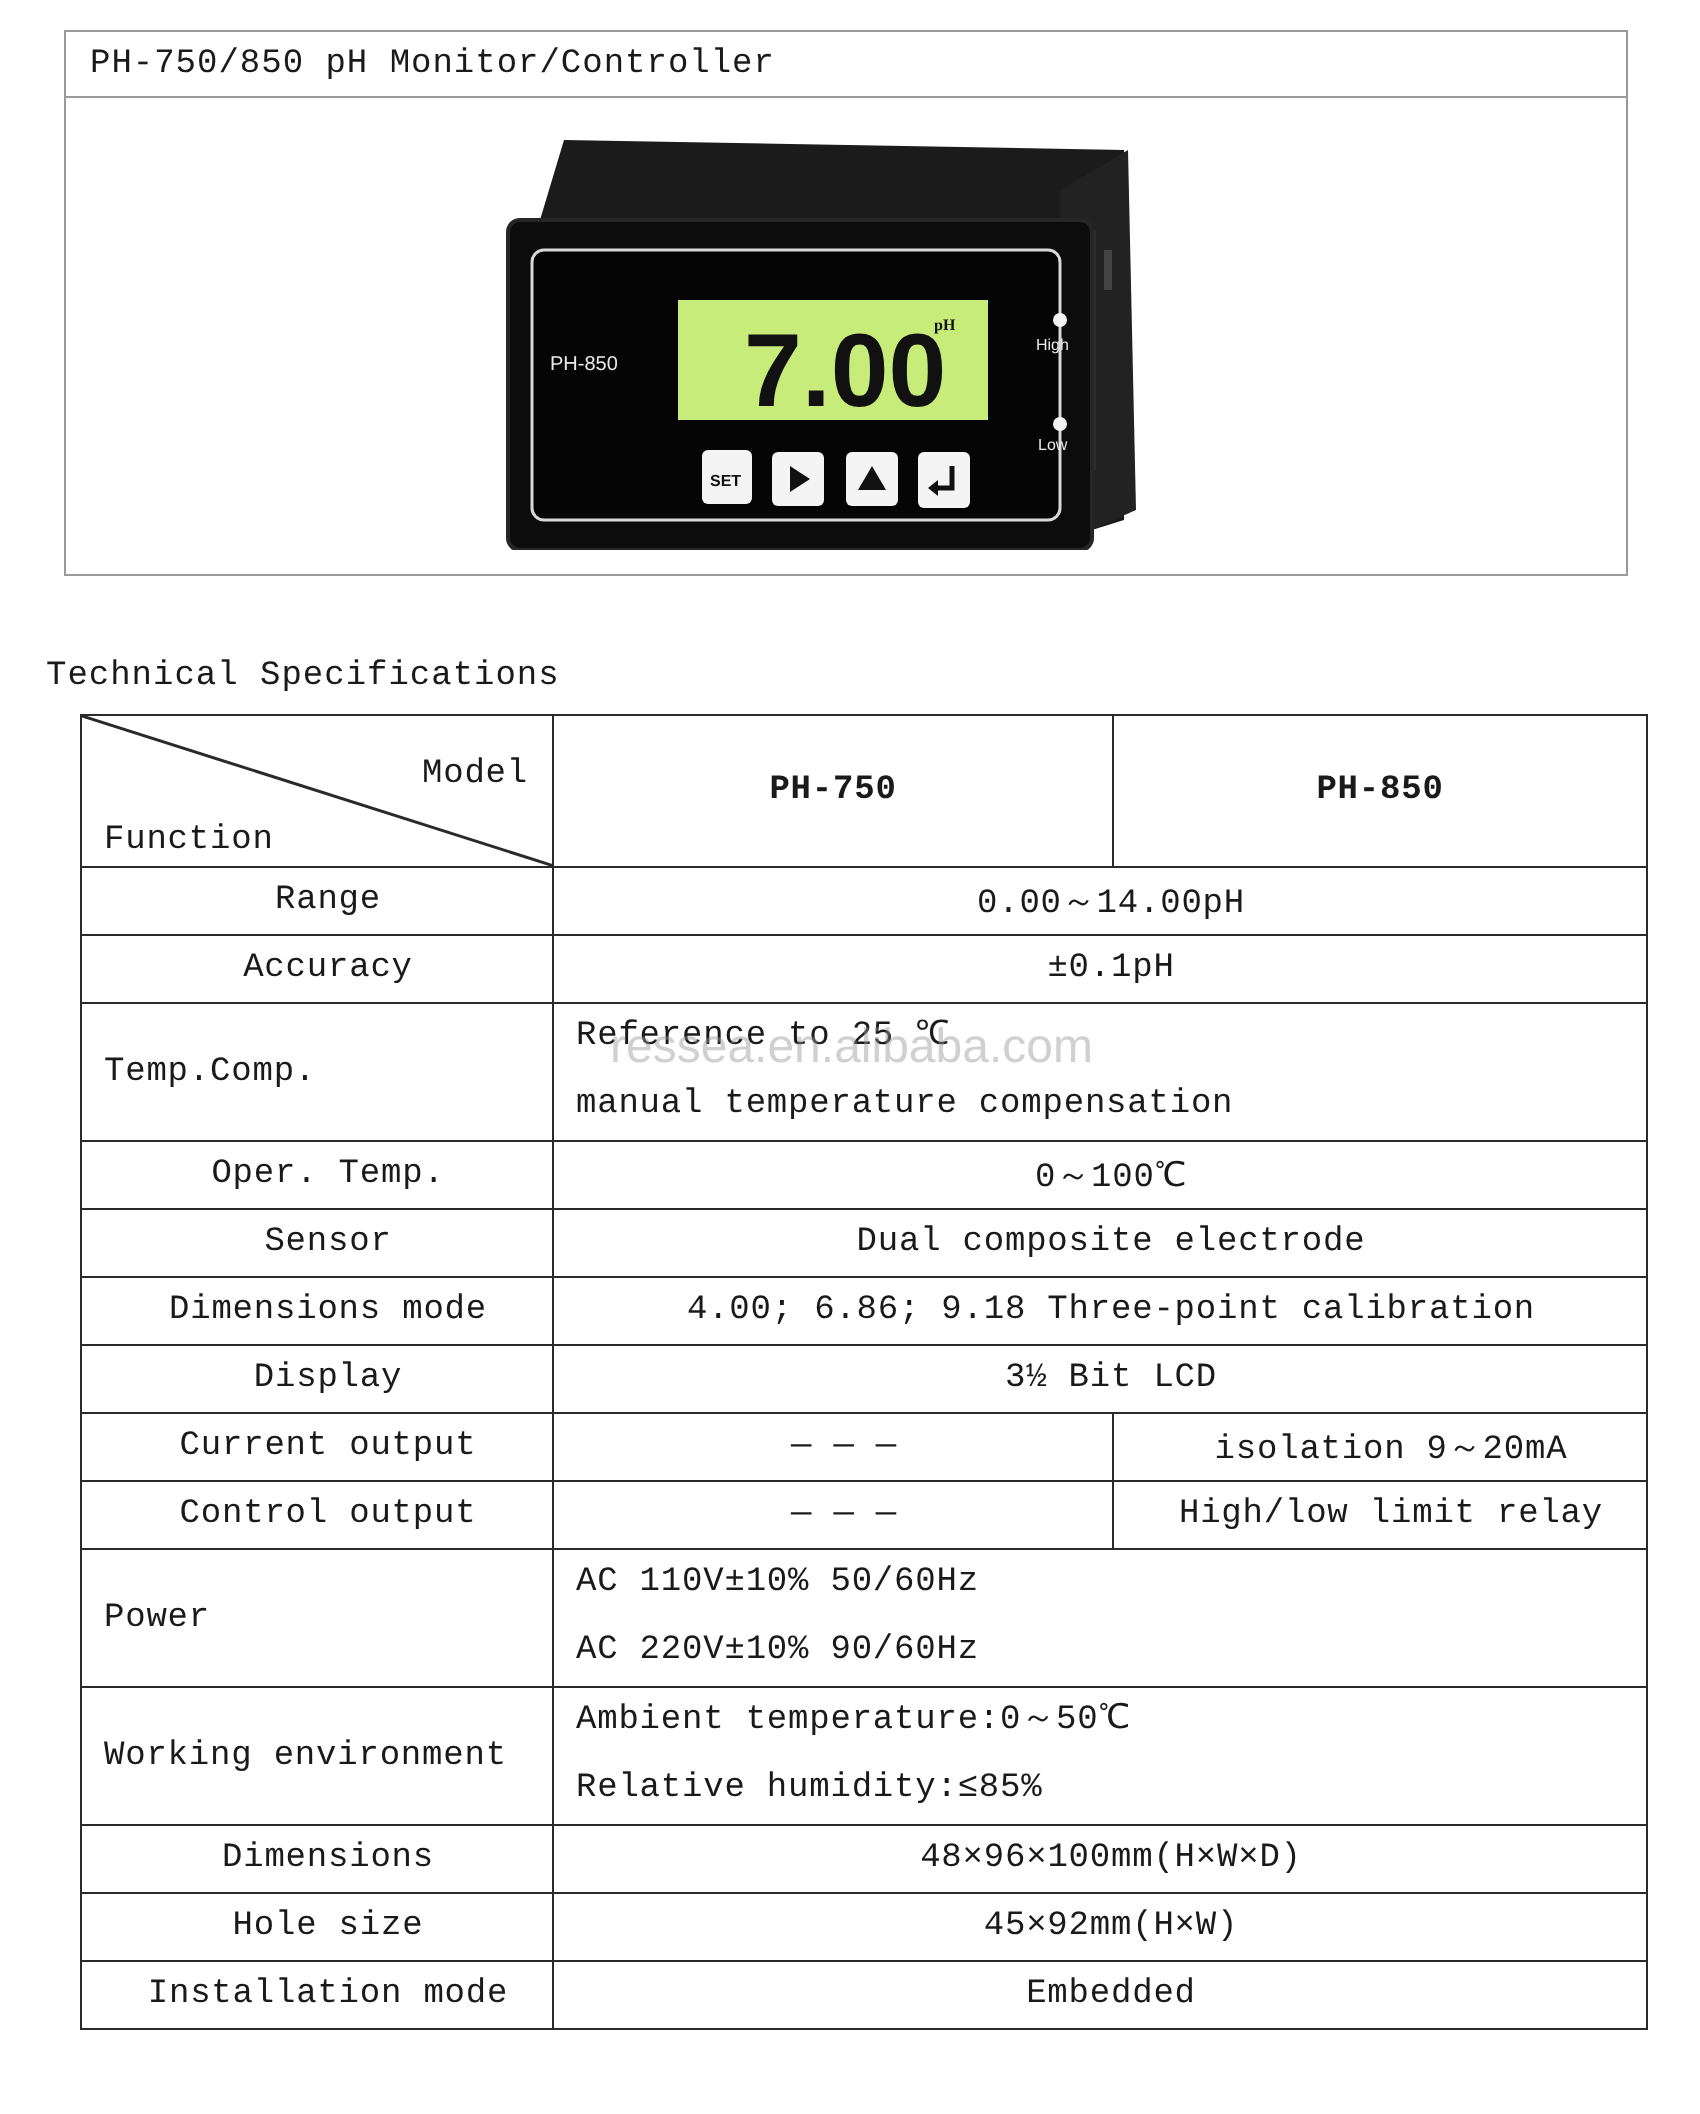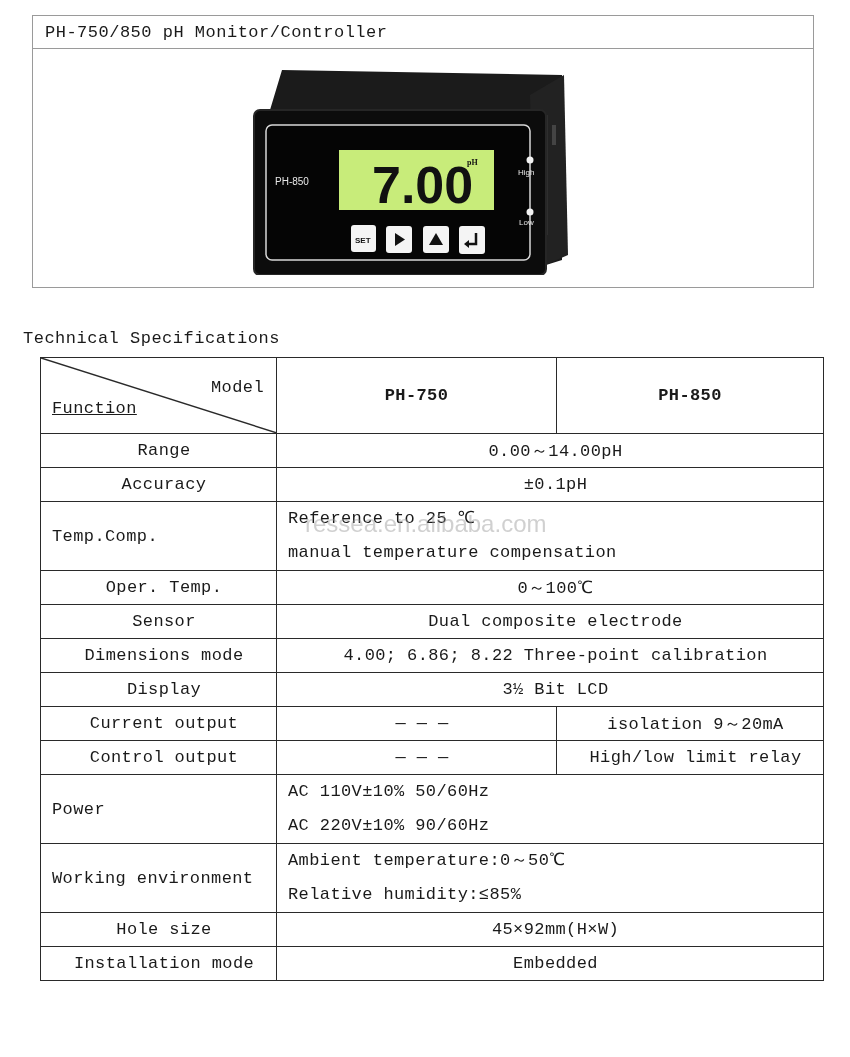--- a/index.html
+++ b/index.html
@@ -14,21 +14,21 @@
     .spec-title { position:absolute; left:23px; top:329px; font-size:17px; letter-spacing:0.5px;text-align:right; }
 
     table.spec { position:absolute; left:40px; top:357px; width:783px;
       border-collapse:collapse; table-layout:fixed; font-size:17px; }
     table.spec td { border:1.5px solid #2a2a2a; padding:0 0 0 11px; vertical-align:middle;
       letter-spacing:0.4px; white-space:nowrap; }
     .c1 { width:236px; } .c2 { width:280px; } .c3 { width:267px; }
     .diag { position:relative; padding:0 !important; height:75px; }
     .diag svg { position:absolute; left:0; top:0; }
     .diag .model { position:absolute; right:12px; top:20px; }
-    .diag .func { position:absolute; left:11px; bottom:15px;text-decoration:underline; }
+    .diag .func { position:absolute; left:11px; bottom:3px; }
     .center { text-align:center; padding-left:0 !important;font-weight:bold; }
     .r35 { height:34px;text-align:center; }
     .r70 { height:68px; }
     .line2 { display:block; line-height:34px; }
     .dash { letter-spacing:6px; }
   </style>
 </head>
 <body>
 
 <div class="hdr-box">
@@ -108,21 +108,21 @@
   <tr class="r35">
     <td>Oper. Temp.</td>
     <td colspan="2">0～100℃</td>
   </tr>
   <tr class="r35">
     <td>Sensor</td>
     <td colspan="2">Dual composite electrode</td>
   </tr>
   <tr class="r35">
     <td>Dimensions mode</td>
-    <td colspan="2">4.00; 6.86; 8.22 Three-point calibration</td>
+    <td colspan="2">4.00; 6.86; 9.18 Three-point calibration</td>
   </tr>
   <tr class="r35">
     <td>Display</td>
     <td colspan="2">3½ Bit LCD</td>
   </tr>
   <tr class="r35">
     <td>Current output</td>
     <td class="dash">— — —</td>
     <td>isolation 9～20mA</td>
   </tr>
@@ -139,20 +139,24 @@
     </td>
   </tr>
   <tr class="r70">
     <td>Working environment</td>
     <td colspan="2">
       <span class="line2">Ambient temperature:0～50℃</span>
       <span class="line2">Relative humidity:≤85%</span>
     </td>
   </tr>
   <tr class="r35">
+    <td>Dimensions</td>
+    <td colspan="2">48×96×100mm(H×W×D)</td>
+  </tr>
+  <tr class="r35">
     <td>Hole size</td>
     <td colspan="2">45×92mm(H×W)</td>
   </tr>
   <tr class="r35">
     <td>Installation mode</td>
     <td colspan="2">Embedded</td>
   </tr>
 </tbody>
   </table>
 

